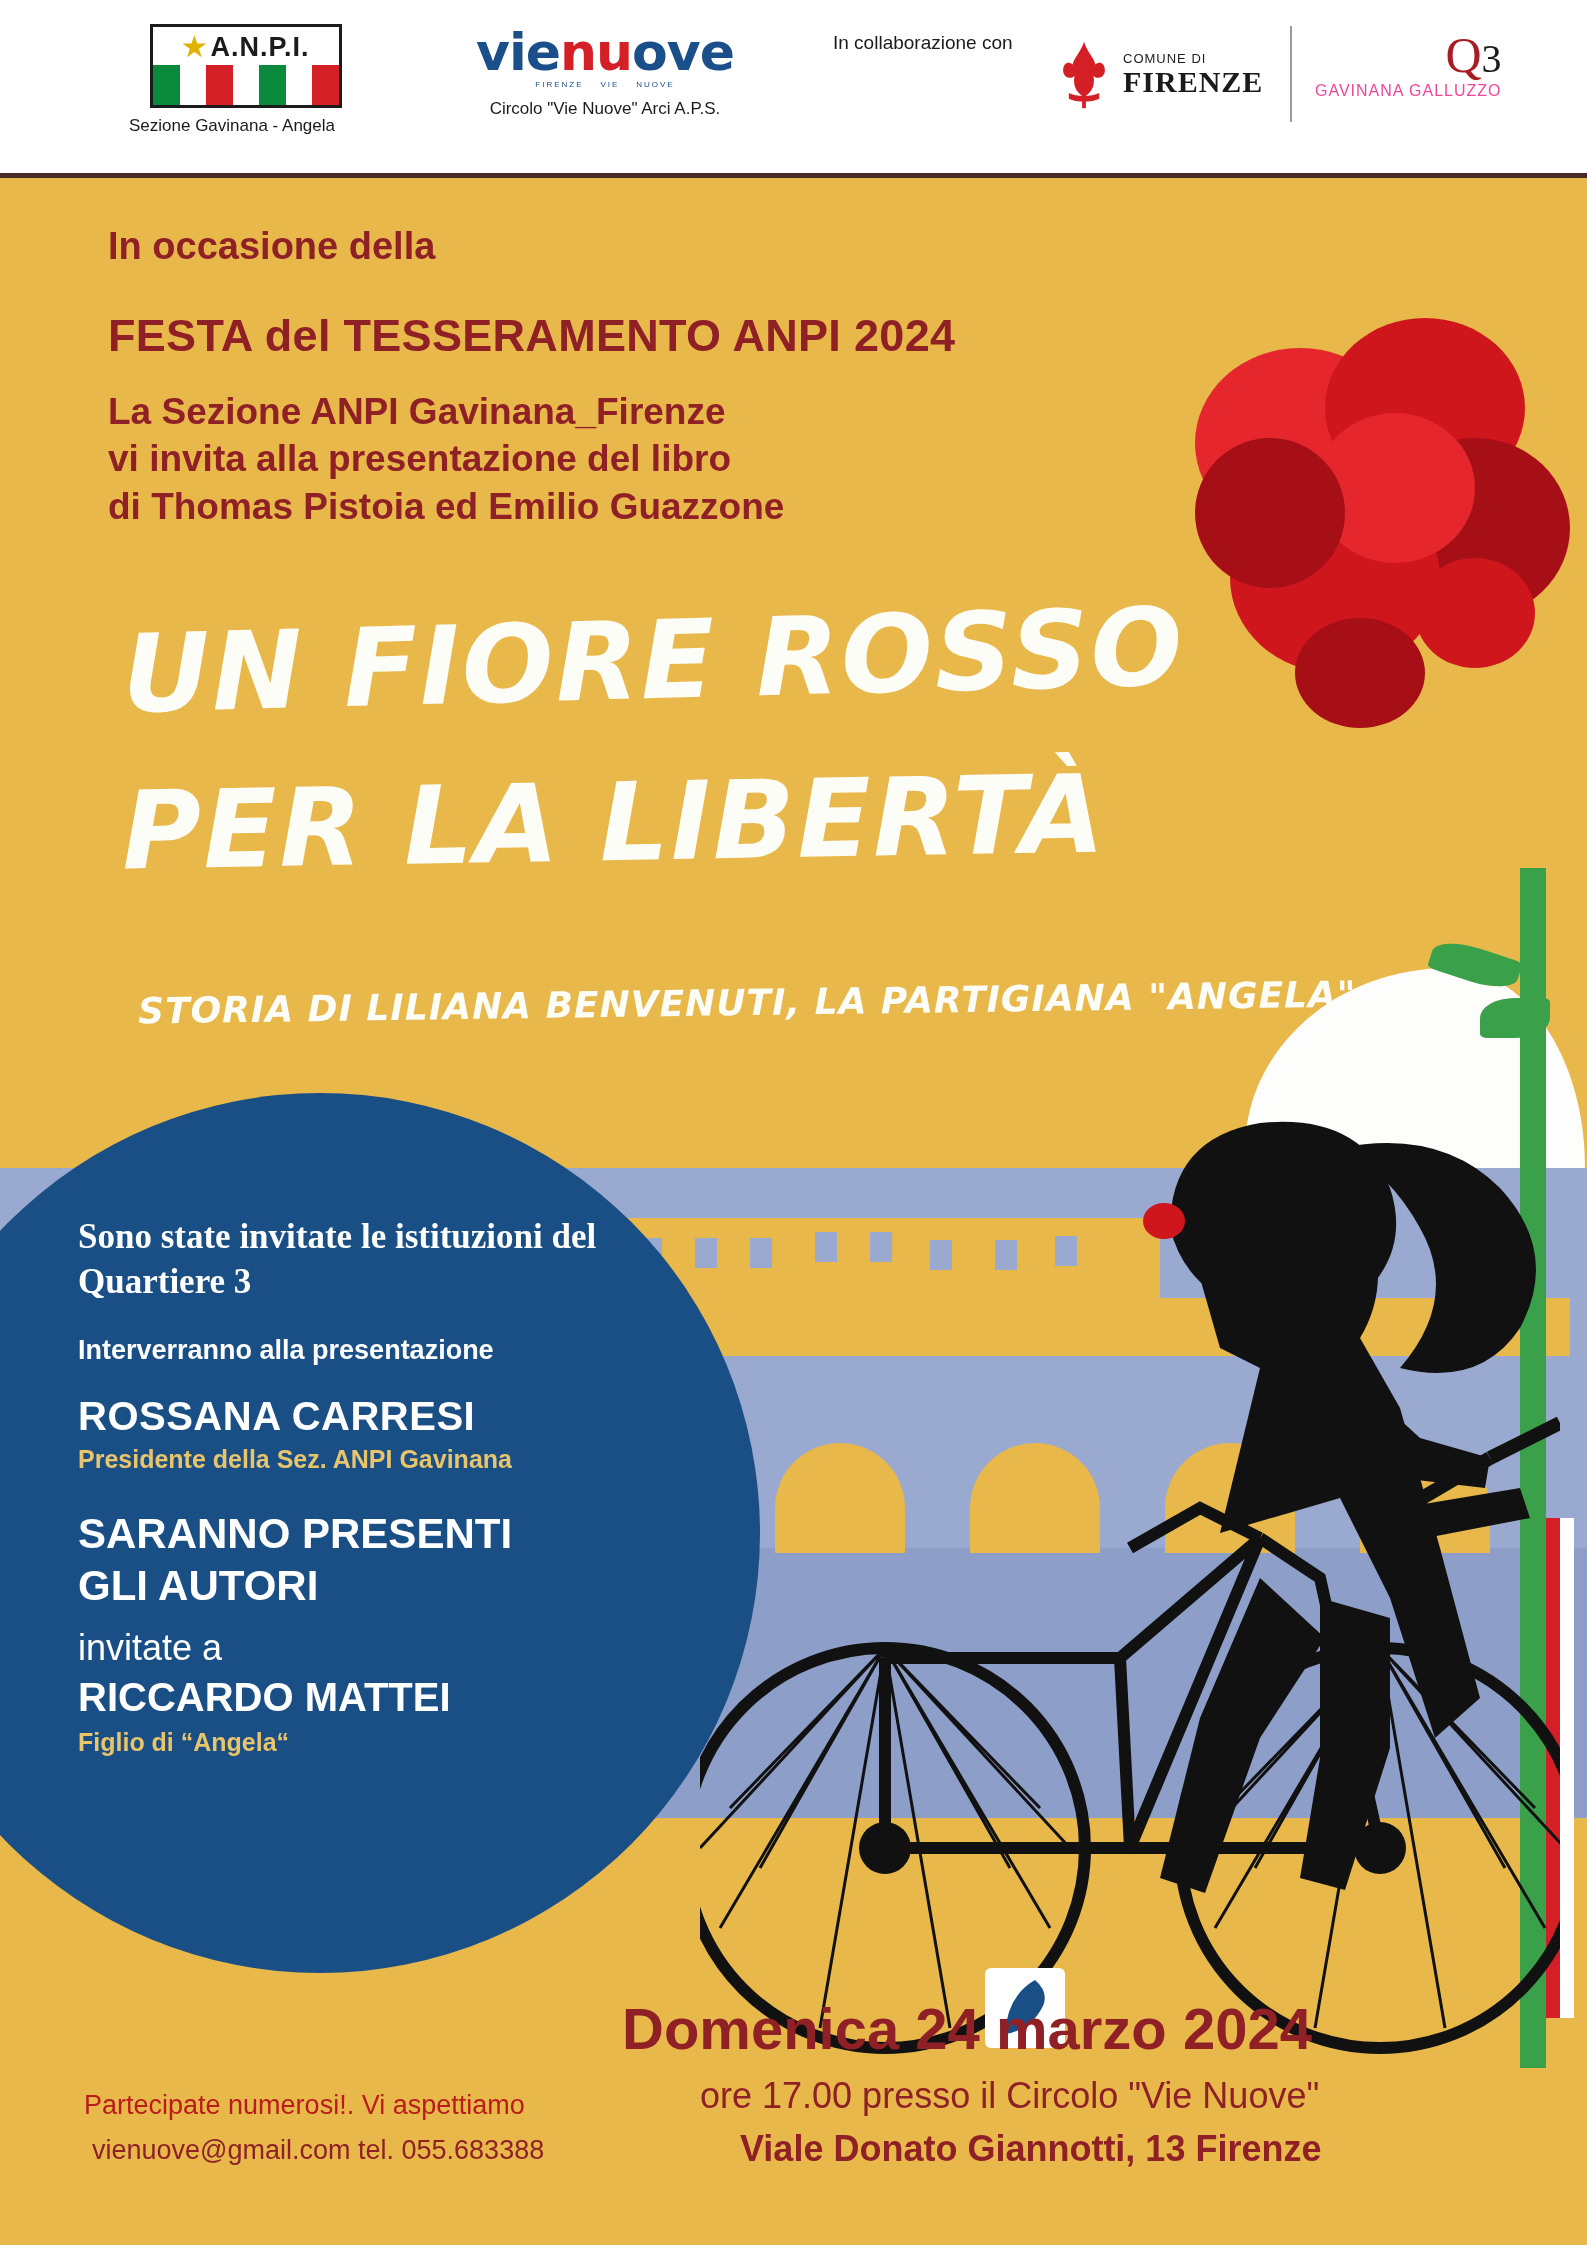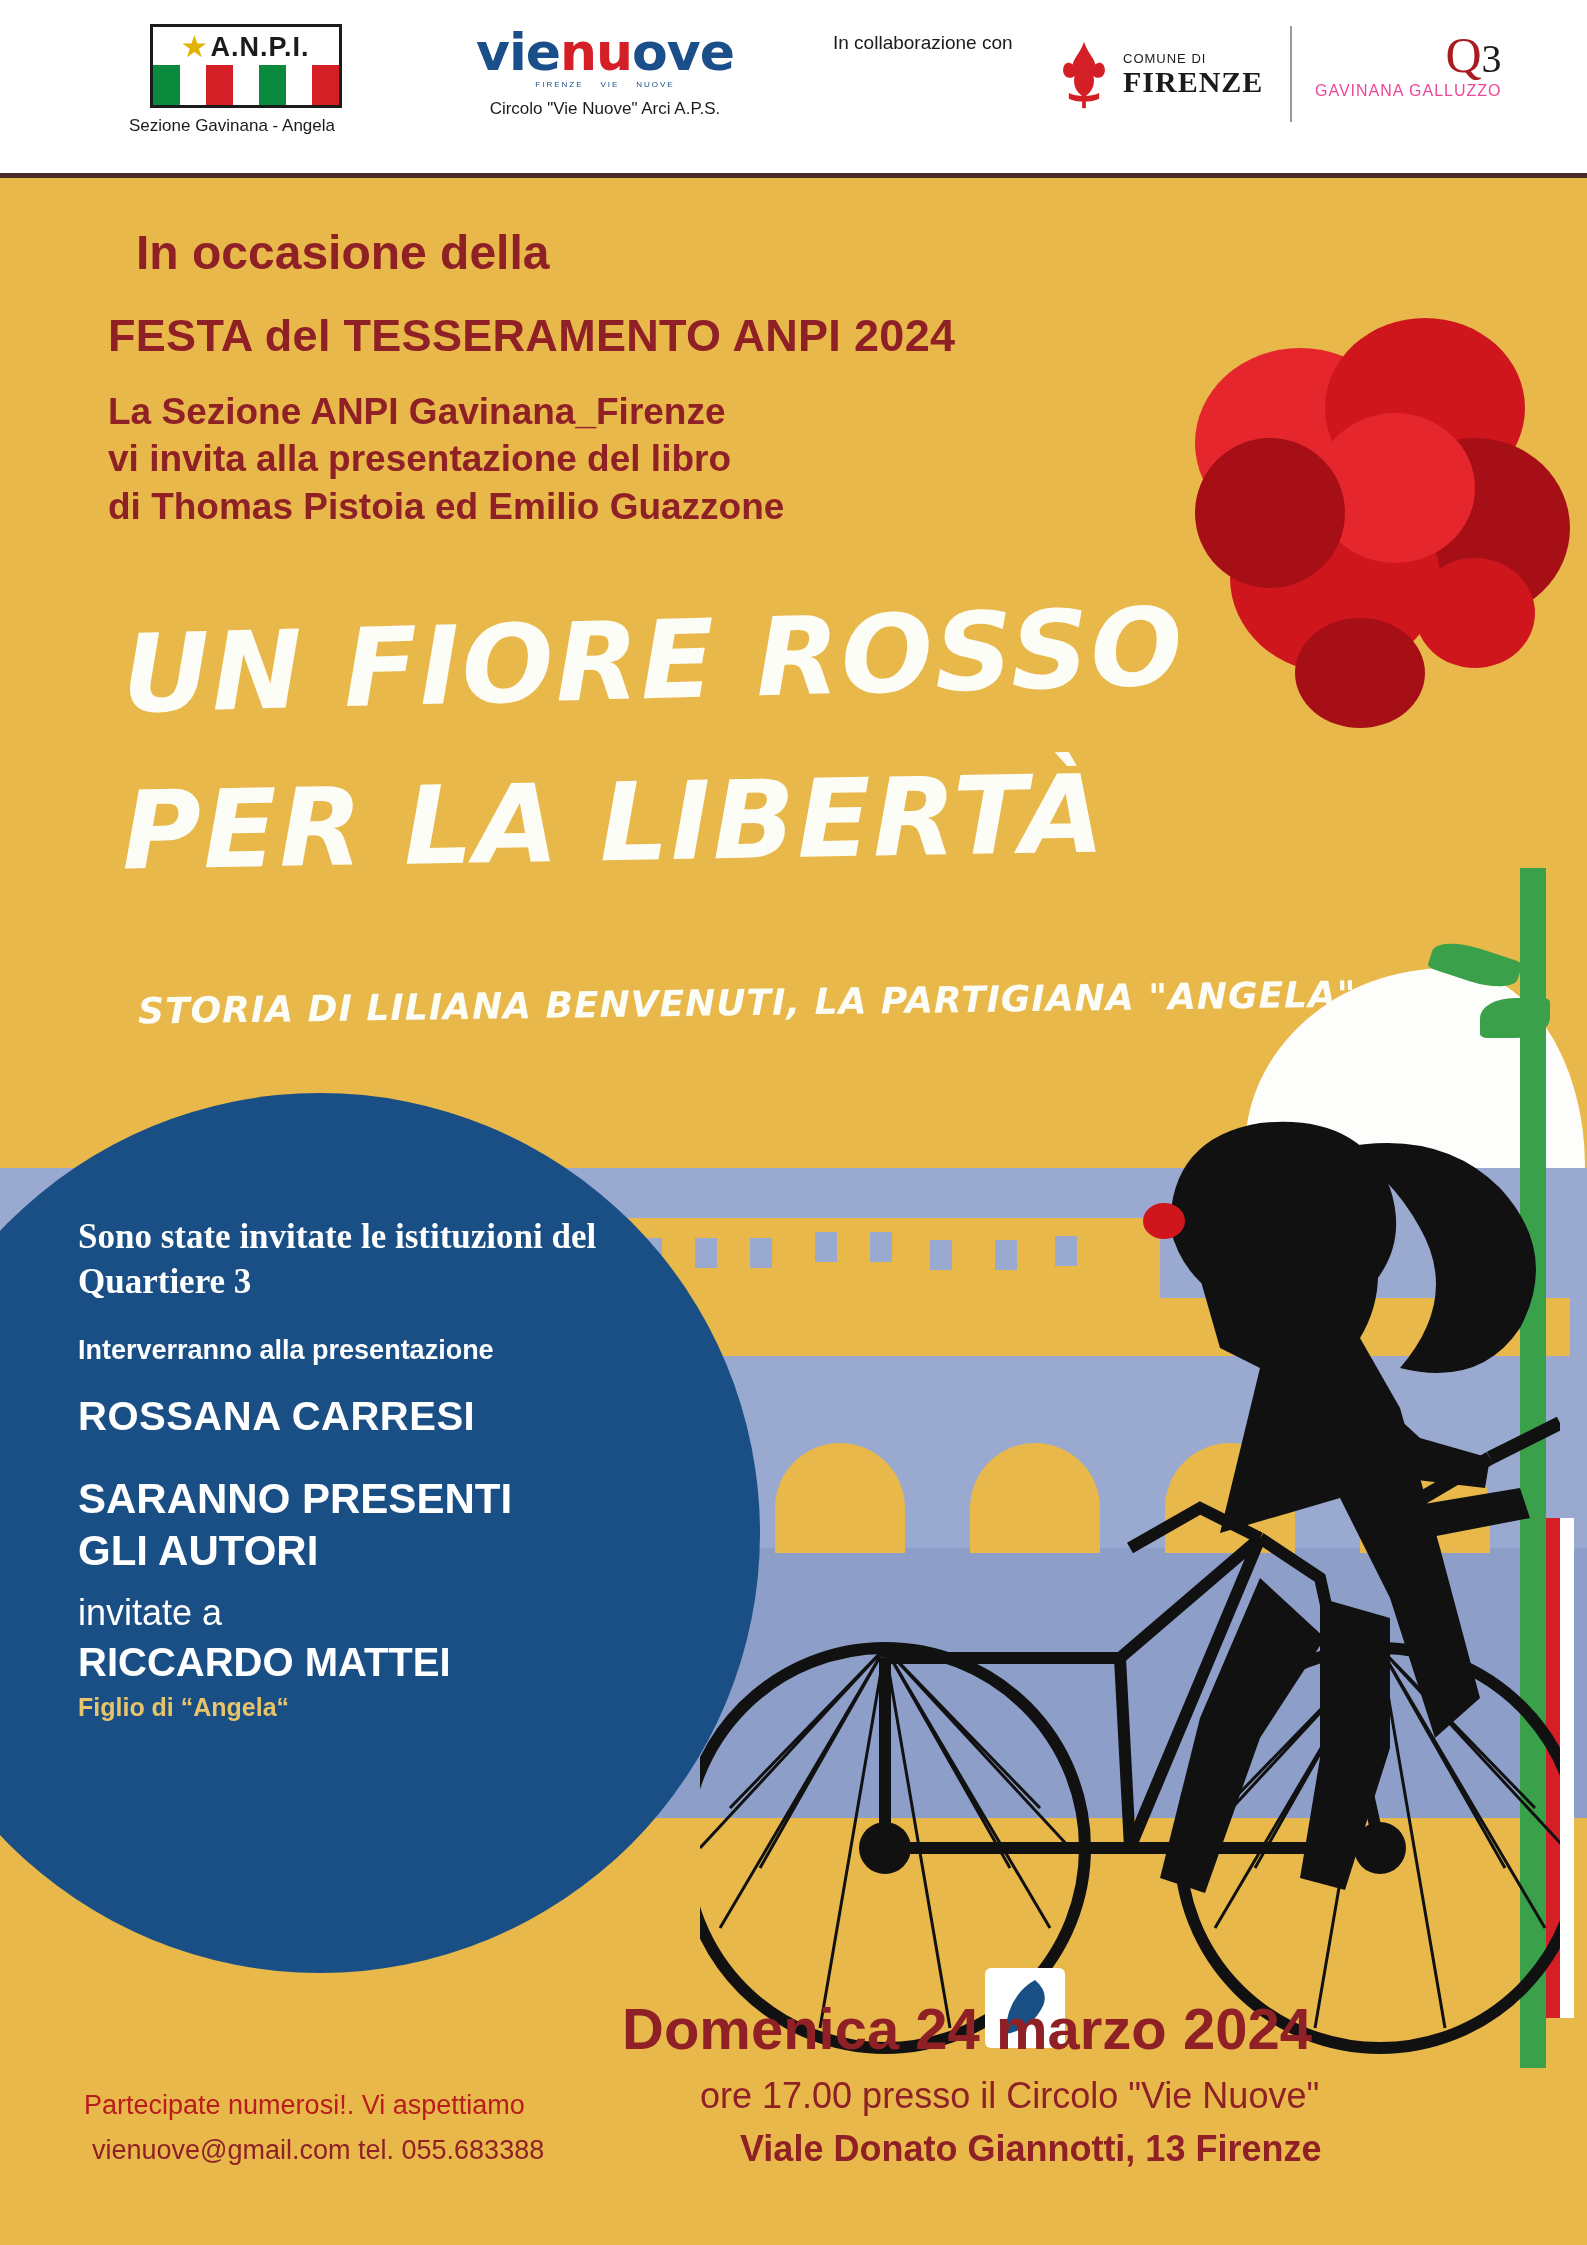--- a/index.html
+++ b/index.html
@@ -381,24 +381,23 @@
   .txt {
     position: absolute;
     left: 0; top: 0;
     width: 1587px;
     height: 2245px;
   }
   .occasione {
     position: absolute;
     left: 108px;
     top: 225px;
-    font-size: 48px;
+    font-size: 38px;
     font-weight: bold;
     color: #8e2026;
-    margin-left: 28px;
   }
   .festa {
     position: absolute;
     left: 108px;
     top: 310px;
     font-size: 45px;
     font-weight: bold;
     color: #8e2026;
     letter-spacing: 0.3px;
   }
@@ -705,20 +704,21 @@
     </div>
 
     <div class="title-line title1">UN FIORE ROSSO</div>
     <div class="title-line title2">PER LA LIBERTÀ</div>
     <div class="subtitle">STORIA DI LILIANA BENVENUTI, LA PARTIGIANA "ANGELA"</div>
 
     <div class="bc-text">
       <div class="bc-invitate">Sono state invitate le istituzioni del Quartiere 3</div>
       <div class="bc-interv">Interverranno alla presentazione</div>
       <div class="bc-rossana">ROSSANA CARRESI</div>
+      <div class="bc-rossana-sub">Presidente della Sez. ANPI Gavinana</div>
       <div class="bc-autori">
         <div>SARANNO PRESENTI</div>
         <div>GLI AUTORI</div>
       </div>
       <div class="bc-insieme">invitate a</div>
       <div class="bc-riccardo">RICCARDO MATTEI</div>
       <div class="bc-riccardo-sub">Figlio di “Angela“</div>
     </div>
 
     <div class="ev-date">Domenica 24 marzo 2024</div>

